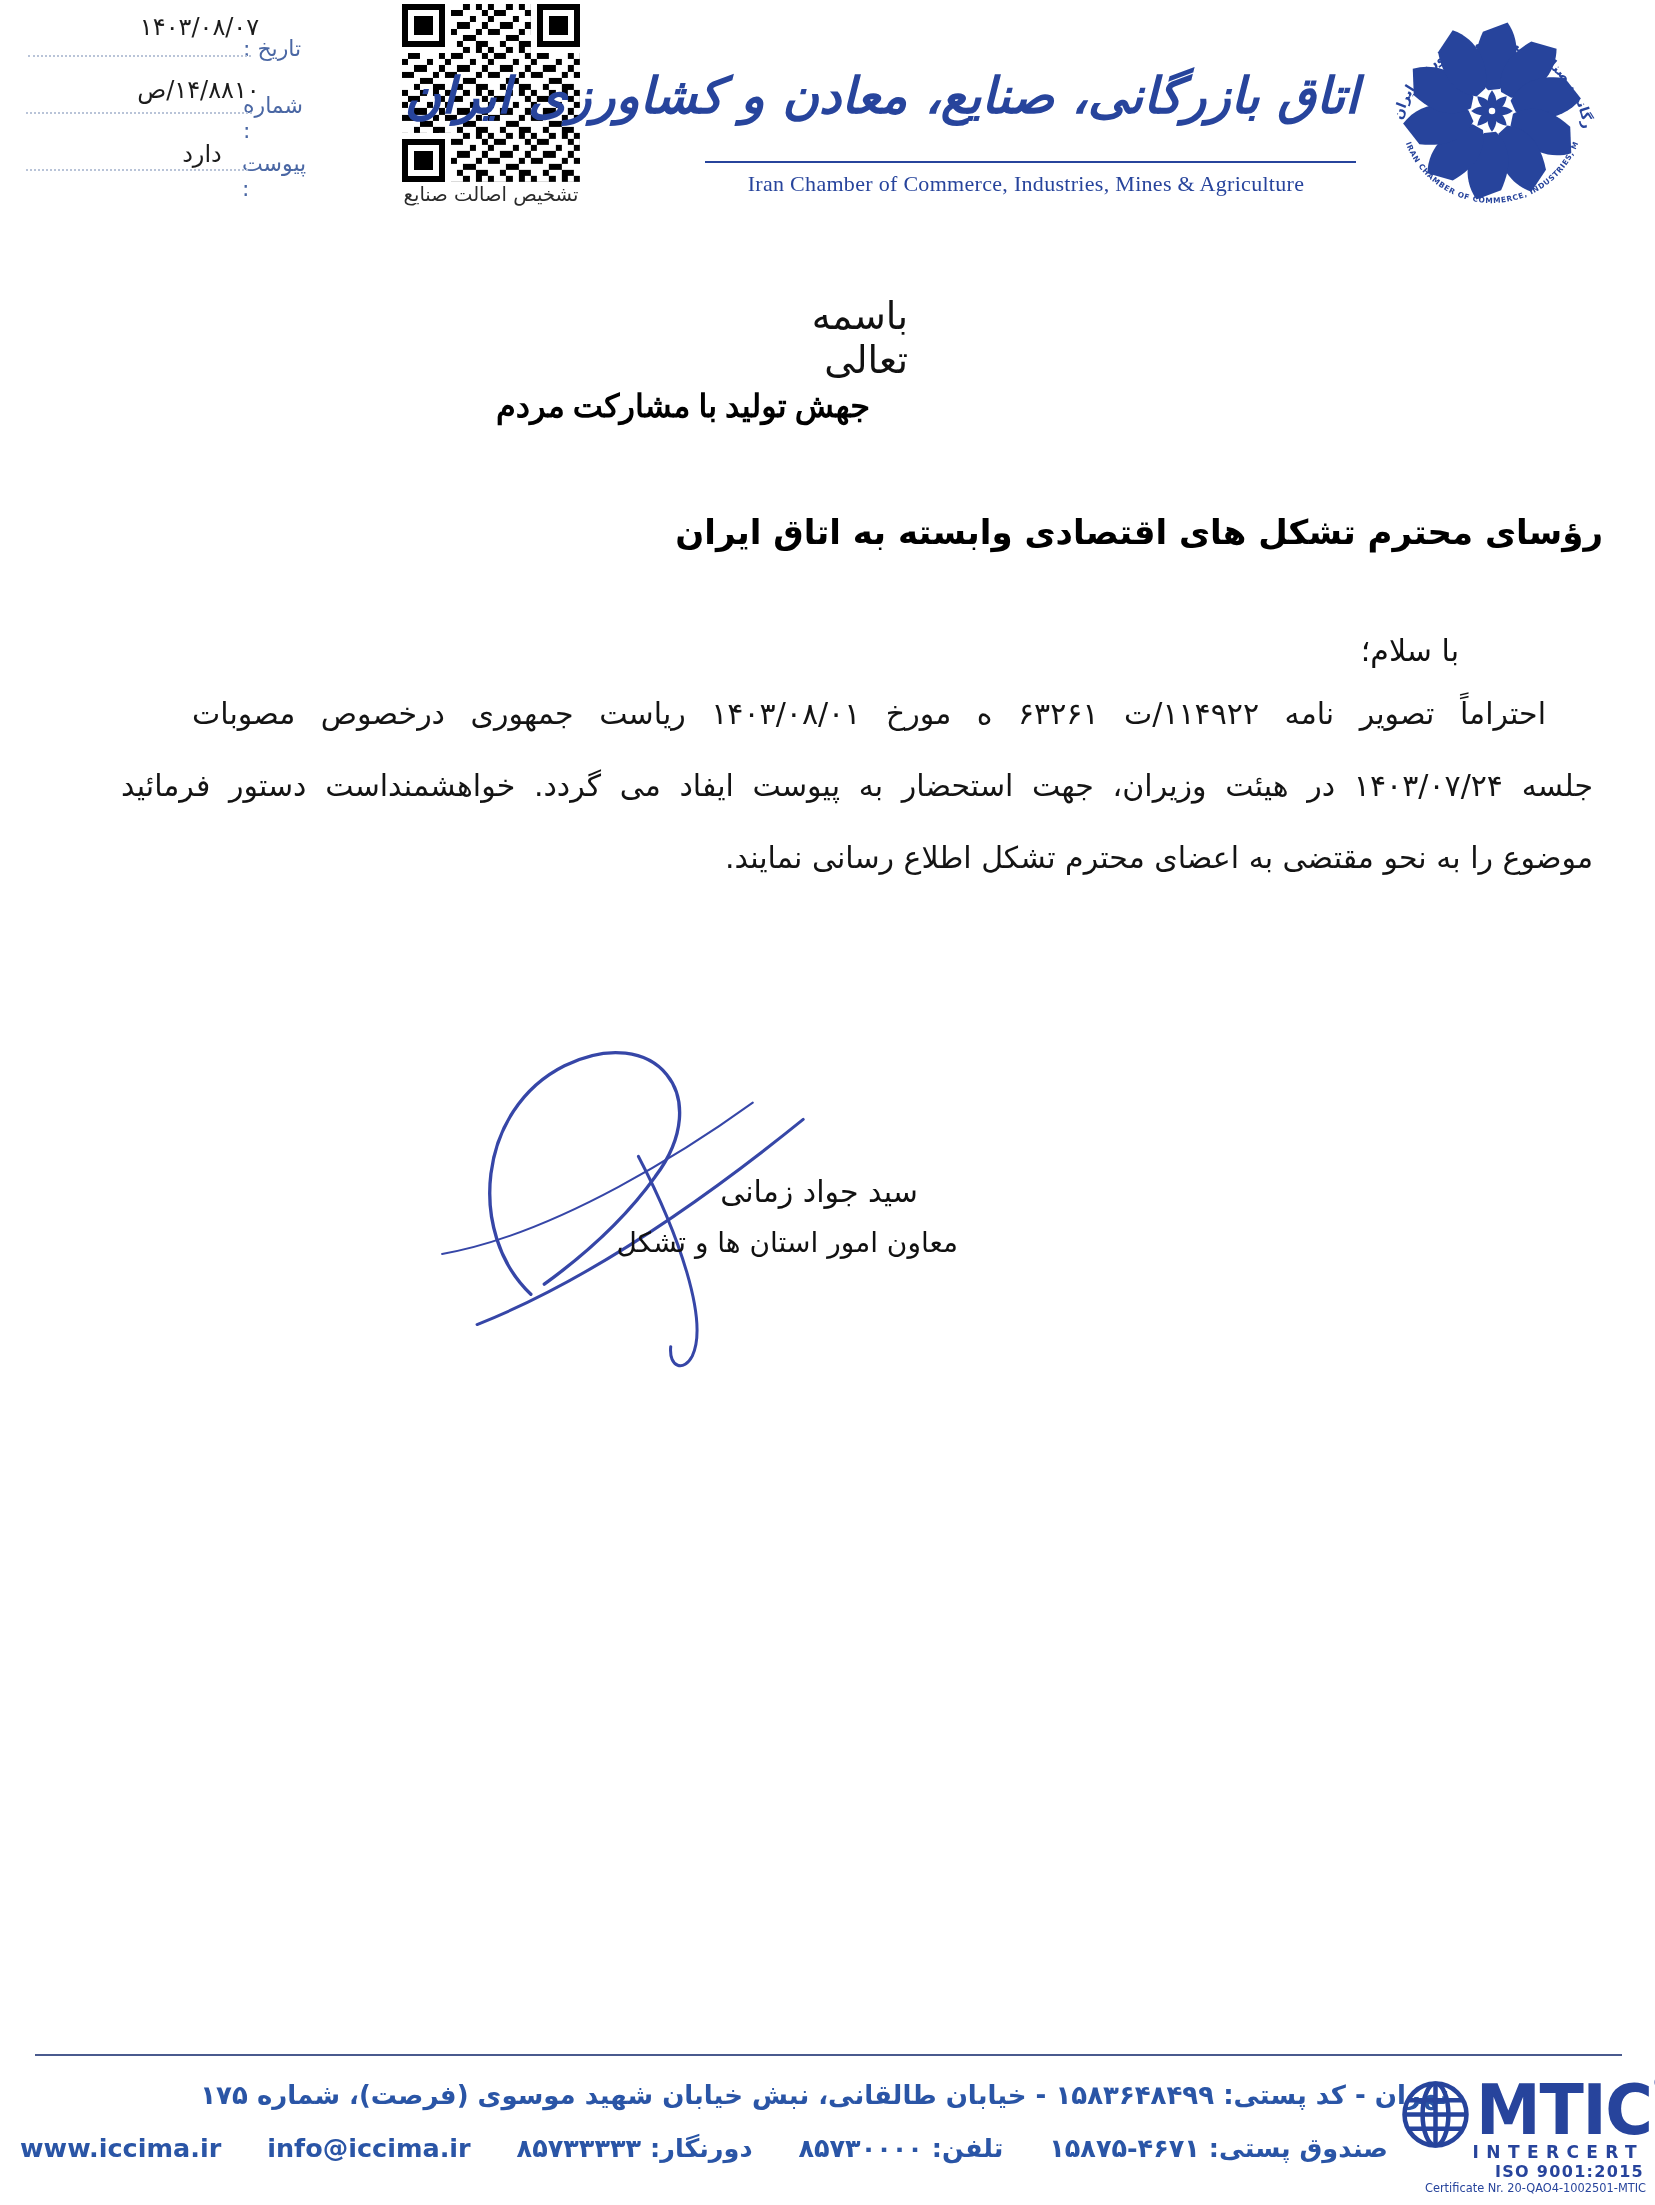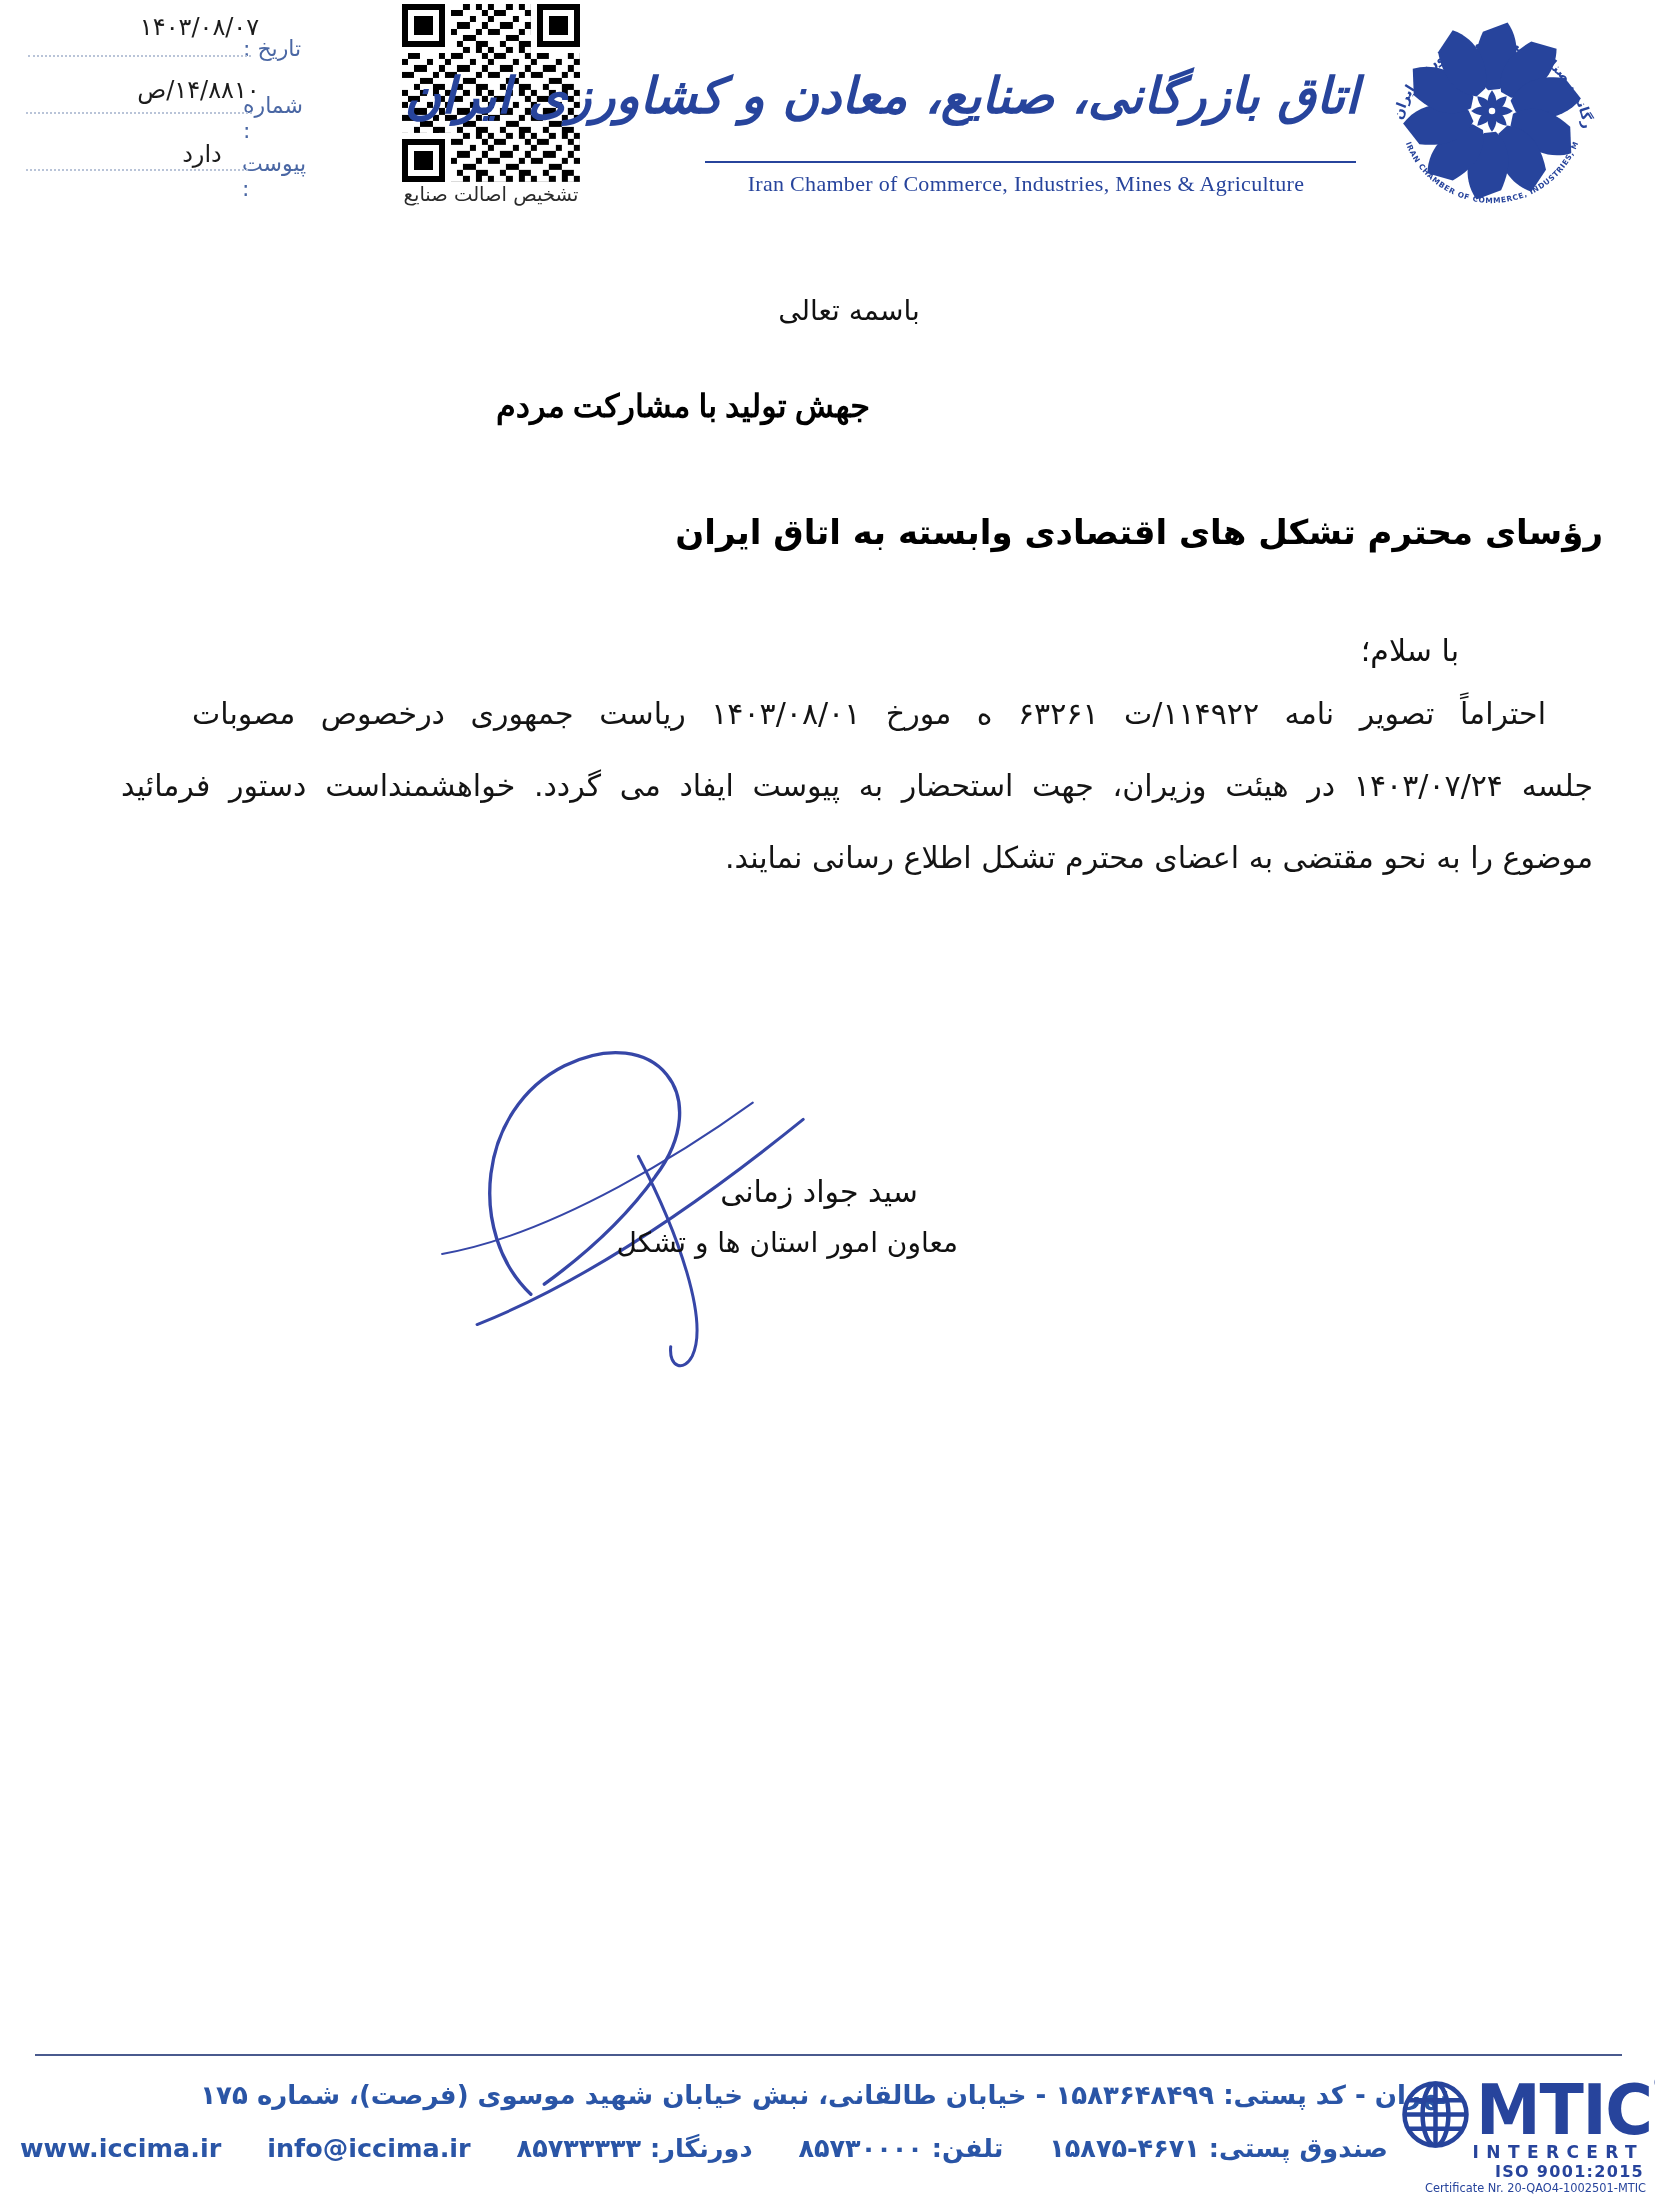--- a/index.html
+++ b/index.html
@@ -26,21 +26,21 @@
     color:#27449c;font-size:50px;font-weight:bold;font-style:italic;
     text-align:center;direction:rtl;white-space:nowrap;
   }
   .hdr-divider{background:#27449c;height:2px;}
   .org-en{
     color:#27449c;font-size:22px;text-align:center;letter-spacing:0.3px;
     font-family:"Liberation Serif",serif;white-space:nowrap;
   }
 
   
-  .bismillah{font-size:28px;color:#111;text-align:center;direction:rtl;margin-left:20px;}
+  .bismillah{font-size:38px;color:#111;text-align:right;direction:rtl;}
   .slogan{font-size:32px;font-weight:bold;color:#000;text-align:center;direction:rtl;white-space:nowrap;}
   .addressee{font-size:34px;font-weight:bold;color:#000;text-align:right;direction:rtl;white-space:nowrap;}
   .salutation{font-size:30px;color:#111;text-align:right;direction:rtl;}
   .para{font-size:30px;color:#141414;direction:rtl;}
   .p-line{line-height:72px;}
   .p-line.j{text-align:justify;text-align-last:justify;}
   .p-line.l1{margin-right:47px;margin-left:71px;}
   .p-line.last{text-align:right;}
 
   .signer-name{font-size:30px;color:#111;text-align:right;direction:rtl;white-space:nowrap;}

